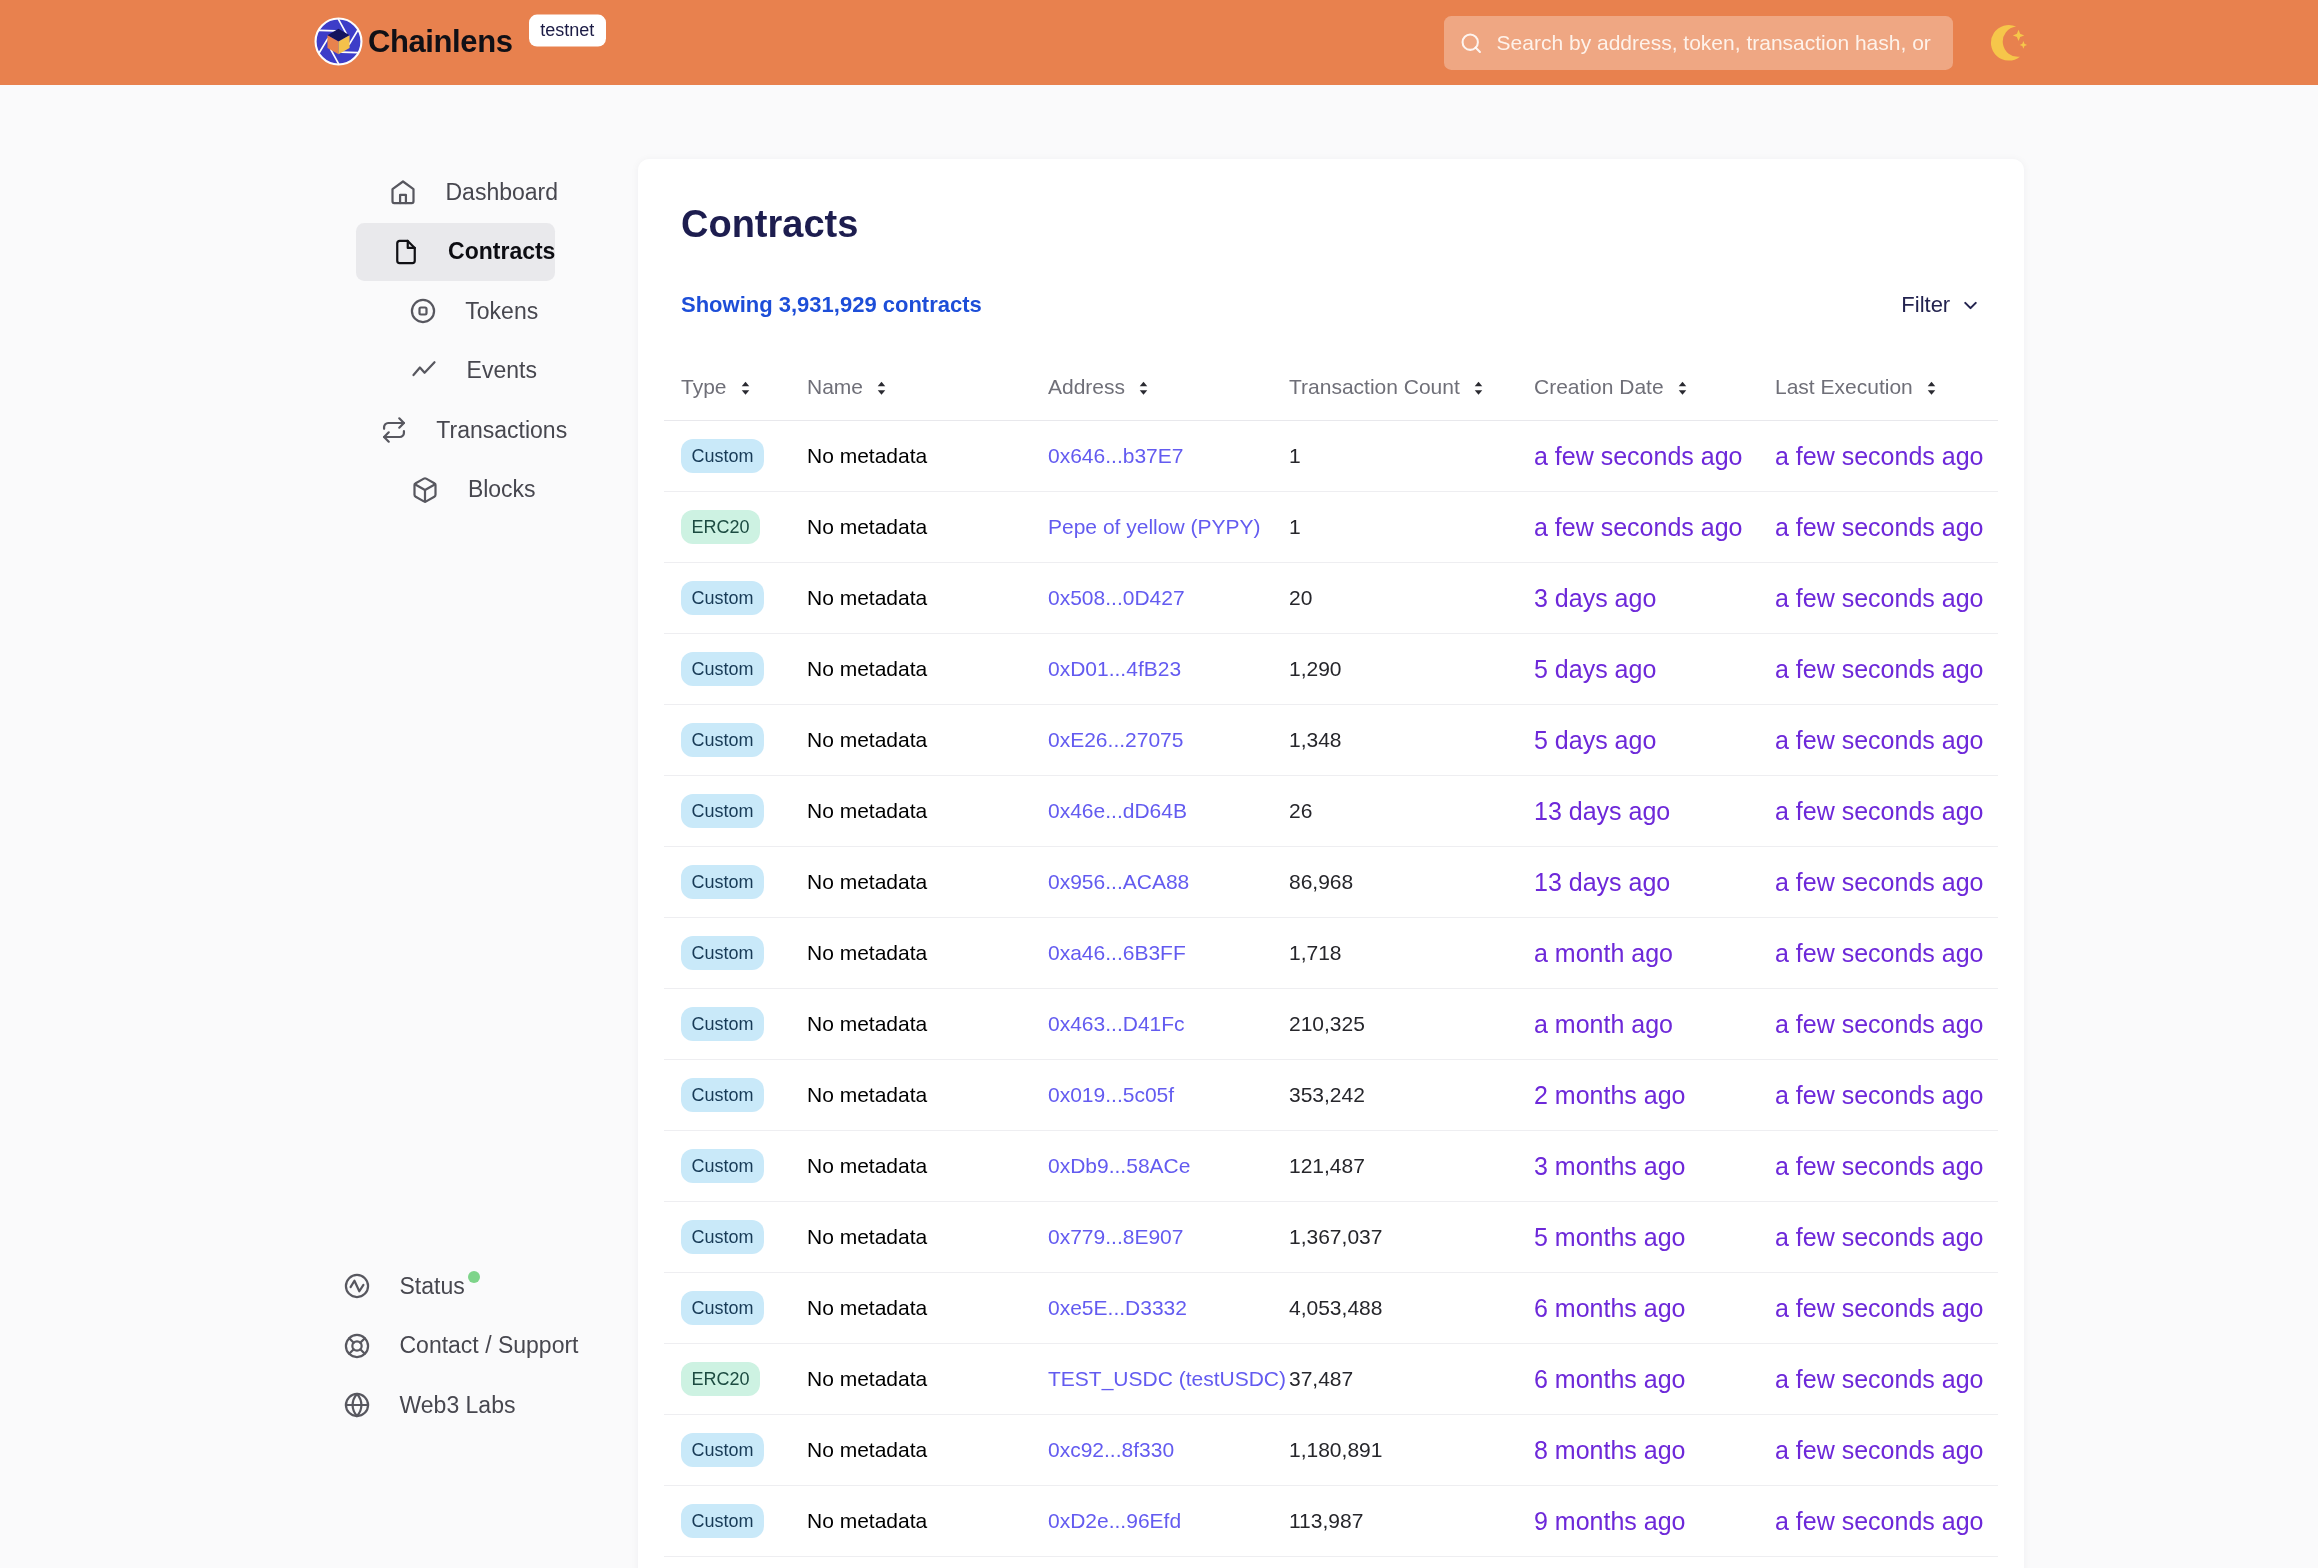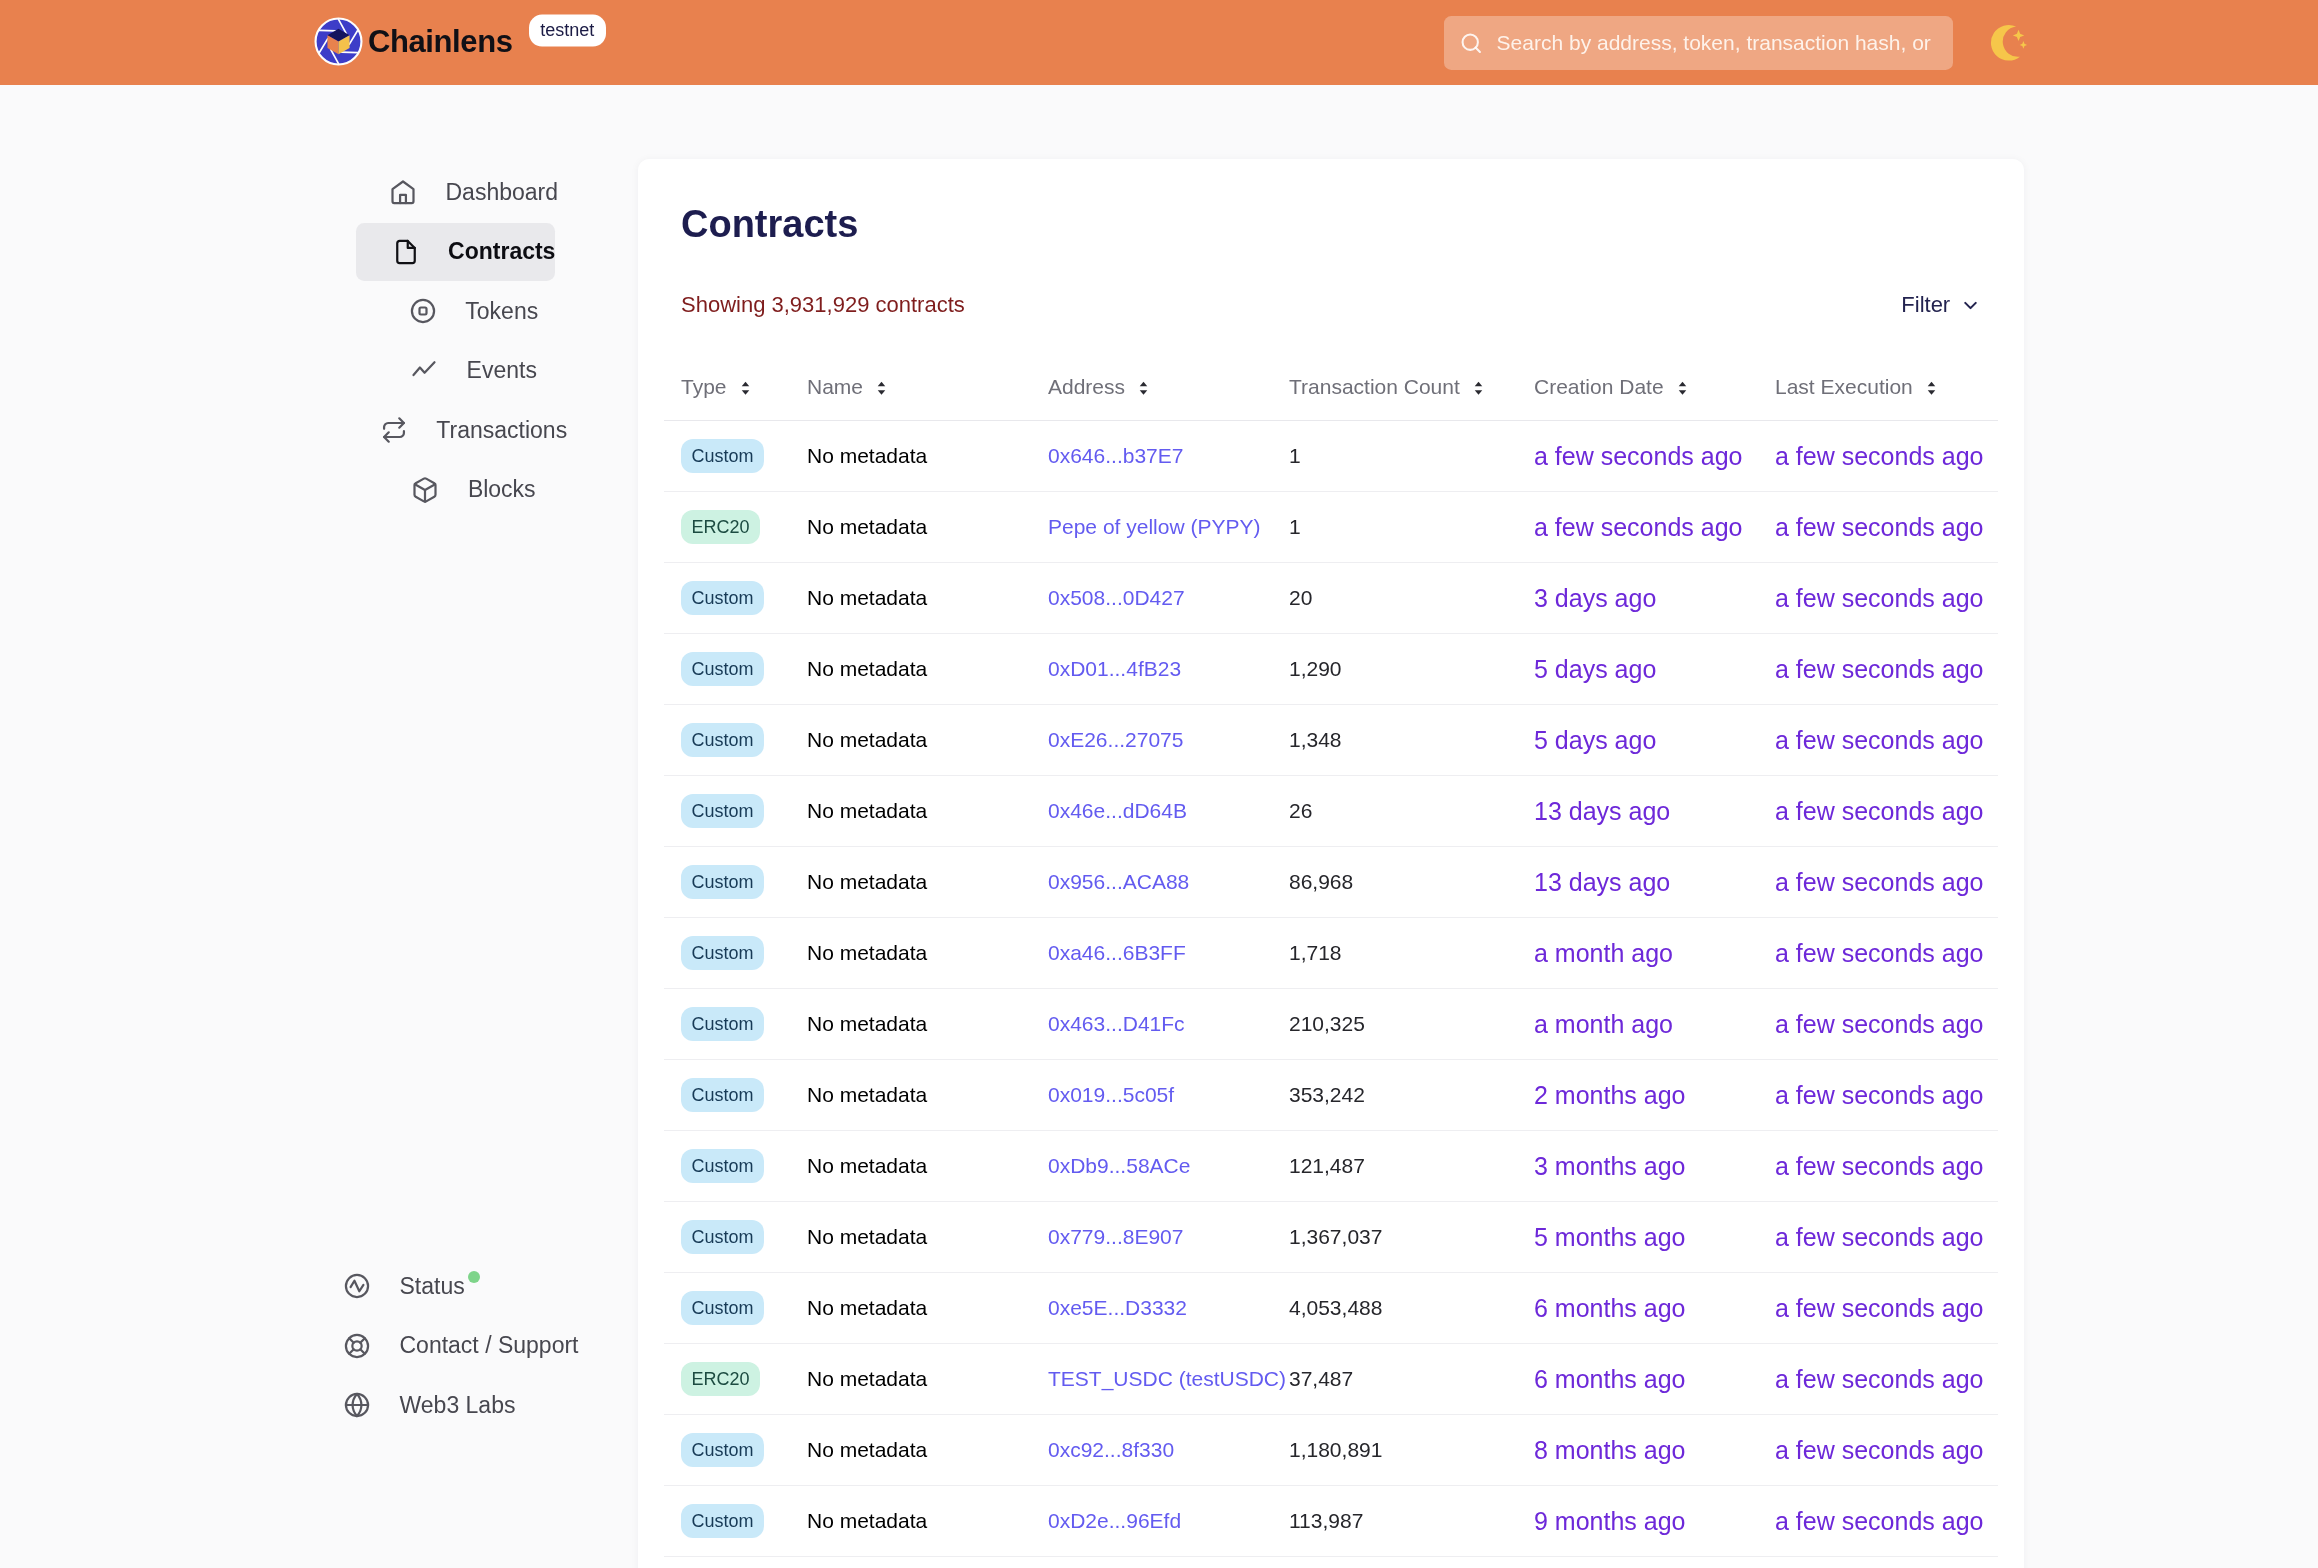--- a/index.html
+++ b/index.html
@@ -4,21 +4,21 @@
 <style>
   html,body{margin:0;padding:0;width:2319px;height:1569px;overflow:hidden;
     font-family:"Liberation Sans",sans-serif;background:var(--page-bg,#FAFAFB);}
   *{box-sizing:border-box;}
 
   
   .top{position:absolute;left:0;top:0;width:2319px;height:85px;background:var(--header-bg,#E8814E);}
   .brand{position:absolute;left:313px;top:16.3px;display:flex;align-items:center;}
   .brand-logo{width:51px;height:51px;display:block;}
   .brand-name{margin-left:4px;font-size:31px;font-weight:700;color:#101016;letter-spacing:-0.4px;}
-  .env-badge{margin-left:16.3px;transform:translateY(-11.4px);background:#fff;border-radius:13px;
+  .env-badge{margin-left:16.3px;transform:translateY(-11.4px);background:#fff;border-radius:8px;
     padding:5.7px 11.4px;font-size:18px;font-weight:500;color:#1B1B45;}
   .search-wrap{position:absolute;left:1444px;top:16.3px;width:509px;height:54px;border-radius:7.3px;
     background:rgba(255,255,255,.30);display:flex;align-items:center;padding:0 14.7px;}
   .search-wrap svg{flex:0 0 auto;}
   .search-input{flex:1;margin-left:11.4px;background:transparent;border:none;outline:none;
     font-size:21px;color:#fff;font-family:"Liberation Sans",sans-serif;}
   .search-input::placeholder{color:rgba(255,248,243,.92);}
   .moon{position:absolute;left:1986px;top:19.6px;width:44px;height:47px;cursor:pointer;}
 
   
@@ -32,21 +32,21 @@
   .side-item.active .side-label{font-weight:700;color:#0D0D12;}
   .side-item.active .side-icon{color:#101014;}
   .status-dot{position:relative;width:12.2px;height:12.2px;border-radius:50%;
     background:var(--status-dot,#7ED48A);align-self:flex-start;margin-top:14px;margin-left:3.3px;}
 
   
   .card{position:absolute;left:638px;top:159px;width:1386px;height:1437px;background:#fff;
     border-radius:11.4px;box-shadow:0 1.6px 8.2px rgba(25,25,60,.05);padding:44px 26px 0;}
   .page-title{margin:0 0 0 17px;font-size:38px;line-height:42px;font-weight:700;color:#1D1D4F;}
   .summary-row{display:flex;justify-content:space-between;align-items:center;margin:47px 17px 0;}
-  .summary-text{font-size:22px;font-weight:400;color:#7f1d1d;}
+  .summary-text{font-size:22px;font-weight:700;color:#1d4ed8;}
   .filter-btn{display:flex;align-items:center;gap:9.8px;font-size:22px;font-weight:500;color:#23234F;
     background:none;border:none;cursor:pointer;font-family:"Liberation Sans",sans-serif;padding:0;}
 
   .thead{display:grid;grid-template-columns:126px 241px 241px 245px 241px 1fr;
     padding:57px 0 21px 17px;border-bottom:0.8px solid #E8E8EC;align-items:center;}
   .thcell{display:flex;align-items:center;gap:8.2px;font-size:21px;color:#6F6F78;}
   .thcell.sortable{cursor:pointer;}
   .sort-icon{display:inline-flex;transform:translateY(0.8px);}
 
   .trow{display:grid;grid-template-columns:126px 241px 241px 245px 241px 1fr;

